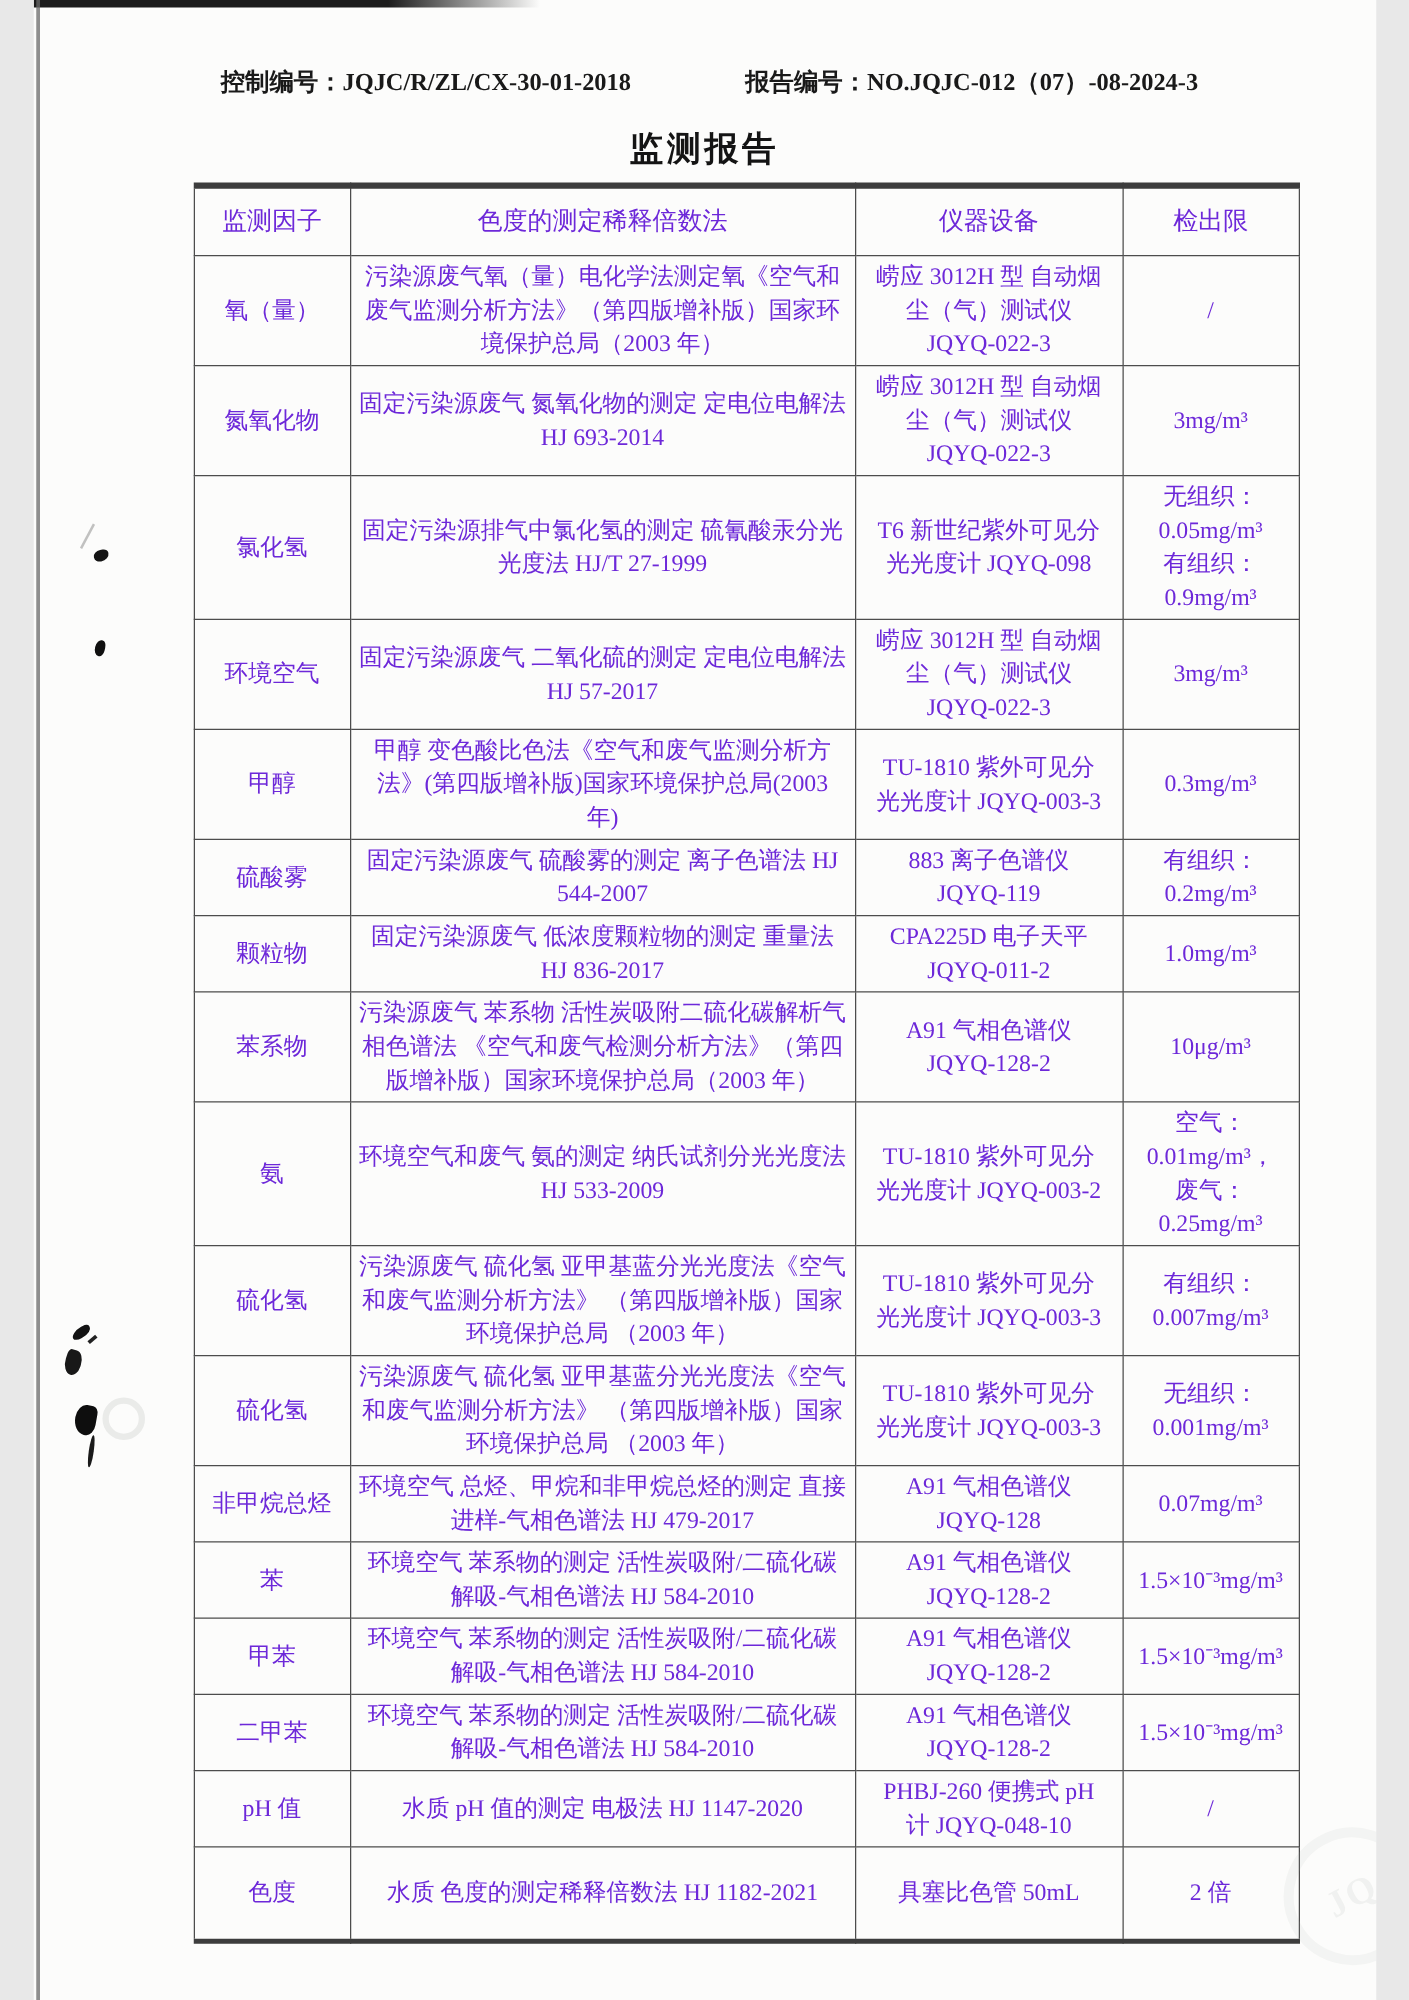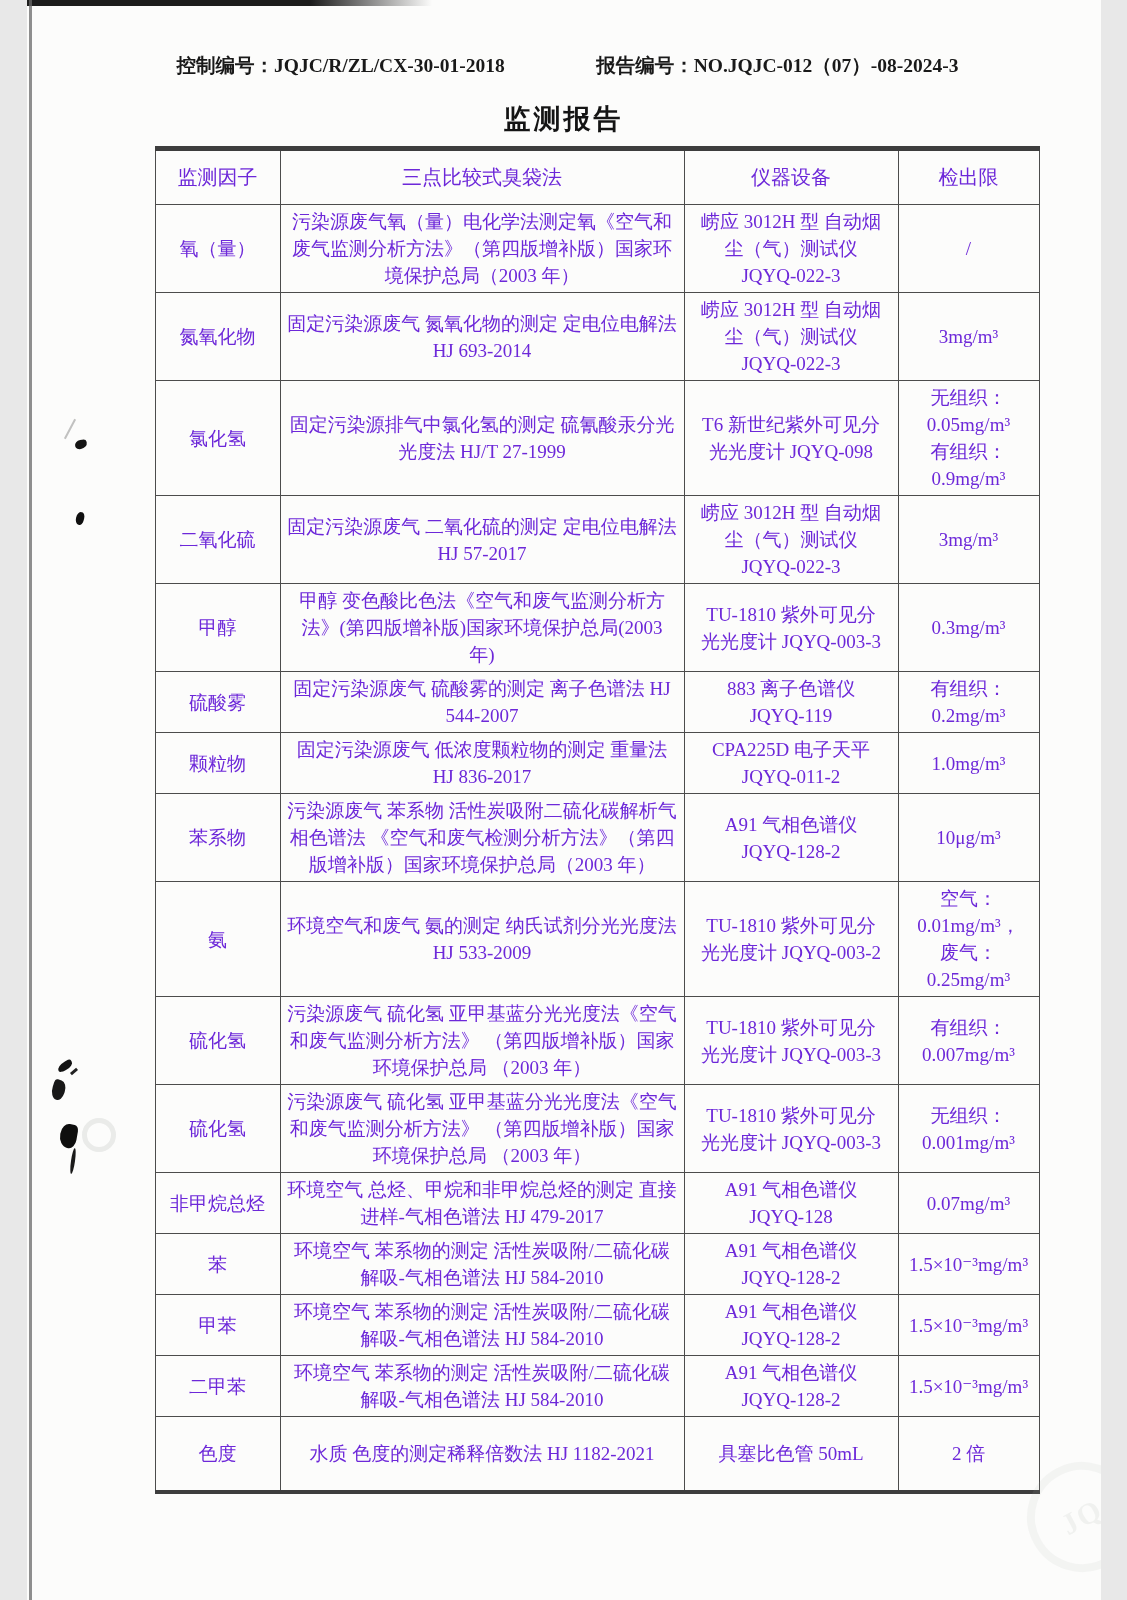--- a/index.html
+++ b/index.html
@@ -63,21 +63,21 @@
   }
   table.monitor th, table.monitor td {
     border: 1.5px solid #4c4c4c;
     text-align: center;
     vertical-align: middle;
     line-height: 27px;
     padding: 3px 6px;
   }
   table.monitor th { font-weight: normal; font-size: 20px; height: 56px; }
   td.col-method { padding: 3px 13px; }
-  td.col-instrument, td.col-limit { white-space: pre-line; }
+  td.col-instrument, td.col-limit { white-space: pre-line; font-family: Liberation Serif, serif; }
   table.monitor tr:last-child td { padding-top: 23px; padding-bottom: 23px; margin-left: 48px; }
 </style>
 </head>
 <body>
 
 <div class="page">
 
   <div class="artifact top-strip"></div>
   <div class="artifact left-edge-line"></div>
   <div class="artifact ink-scratch-a"></div>
@@ -103,21 +103,21 @@
   <table class="monitor">
     <colgroup>
       <col style="width:125px">
       <col style="width:404px">
       <col style="width:214px">
       <col style="width:141px">
     </colgroup>
     <thead>
       <tr>
         <th>监测因子</th>
-        <th>三点比较式臭袋法</th>
+        <th>色度的测定稀释倍数法</th>
         <th>仪器设备</th>
         <th>检出限</th>
       </tr>
     </thead>
     <tbody>
         <tr>
           <td class="col-factor">氧（量）</td>
           <td class="col-method">污染源废气氧（量）电化学法测定氧《空气和废气监测分析方法》（第四版增补版）国家环境保护总局（2003 年）</td>
           <td class="col-instrument">崂应 3012H 型  自动烟
 尘（气）测试仪
@@ -135,21 +135,21 @@
         <tr>
           <td class="col-factor">氯化氢</td>
           <td class="col-method">固定污染源排气中氯化氢的测定 硫氰酸汞分光光度法 HJ/T 27-1999</td>
           <td class="col-instrument">T6 新世纪紫外可见分
 光光度计  JQYQ-098</td>
           <td class="col-limit">无组织：
 0.05mg/m³
 有组织：0.9mg/m³</td>
         </tr>
         <tr>
-          <td class="col-factor">二氧化硫</td>
+          <td class="col-factor">环境空气</td>
           <td class="col-method">固定污染源废气 二氧化硫的测定 定电位电解法 HJ 57-2017</td>
           <td class="col-instrument">崂应 3012H 型  自动烟
 尘（气）测试仪
 JQYQ-022-3</td>
           <td class="col-limit">3mg/m³</td>
         </tr>
         <tr>
           <td class="col-factor">甲醇</td>
           <td class="col-method">甲醇 变色酸比色法《空气和废气监测分析方法》(第四版增补版)国家环境保护总局(2003 年)</td>
           <td class="col-instrument">TU-1810 紫外可见分
@@ -223,20 +223,27 @@
           <td class="col-limit">1.5×10⁻³mg/m³</td>
         </tr>
         <tr>
           <td class="col-factor">二甲苯</td>
           <td class="col-method">环境空气 苯系物的测定 活性炭吸附/二硫化碳解吸-气相色谱法 HJ 584-2010</td>
           <td class="col-instrument">A91 气相色谱仪
 JQYQ-128-2</td>
           <td class="col-limit">1.5×10⁻³mg/m³</td>
         </tr>
         <tr>
+          <td class="col-factor">pH 值</td>
+          <td class="col-method">水质 pH 值的测定 电极法 HJ 1147-2020</td>
+          <td class="col-instrument">PHBJ-260 便携式 pH
+计 JQYQ-048-10</td>
+          <td class="col-limit">/</td>
+        </tr>
+        <tr>
           <td class="col-factor">色度</td>
           <td class="col-method">水质 色度的测定稀释倍数法 HJ 1182-2021</td>
           <td class="col-instrument">具塞比色管 50mL</td>
           <td class="col-limit">2 倍</td>
         </tr>
       </tbody>
   </table>
 
 </div>
 

